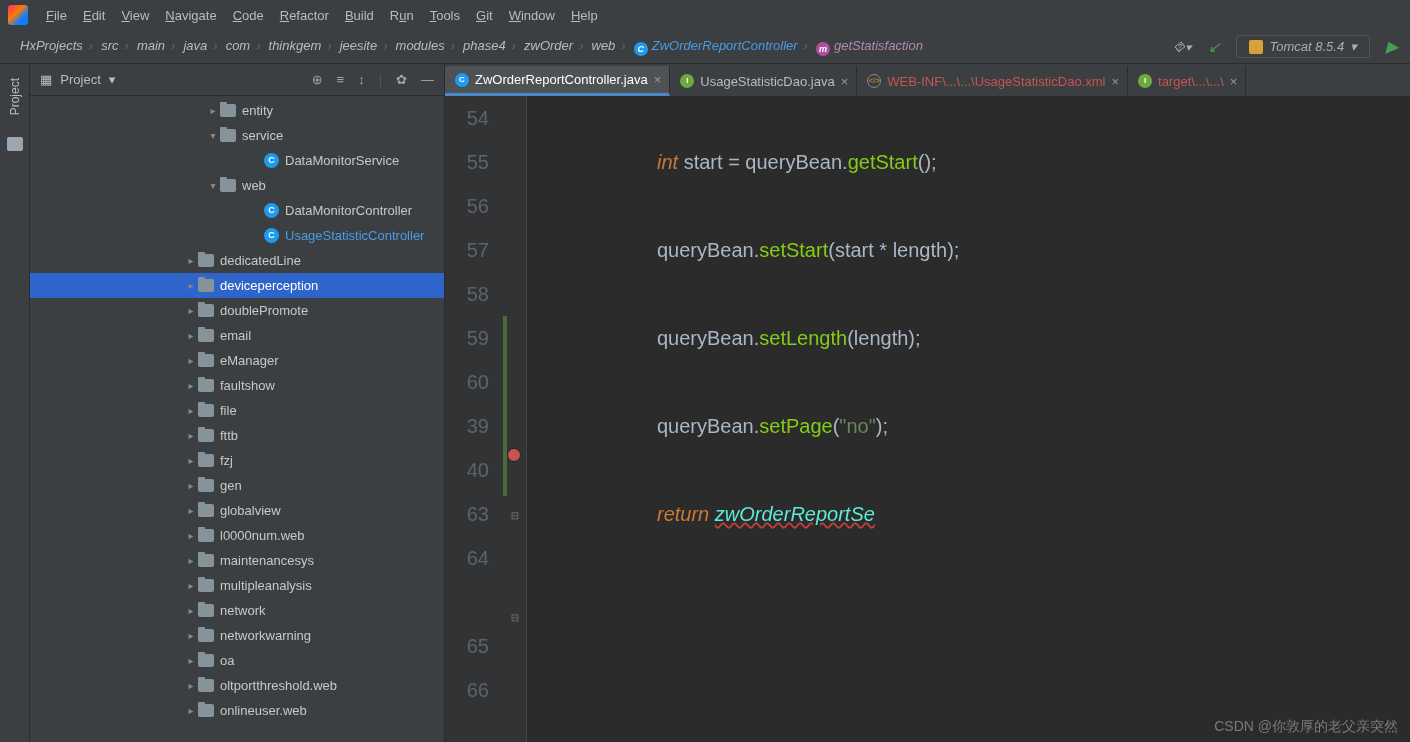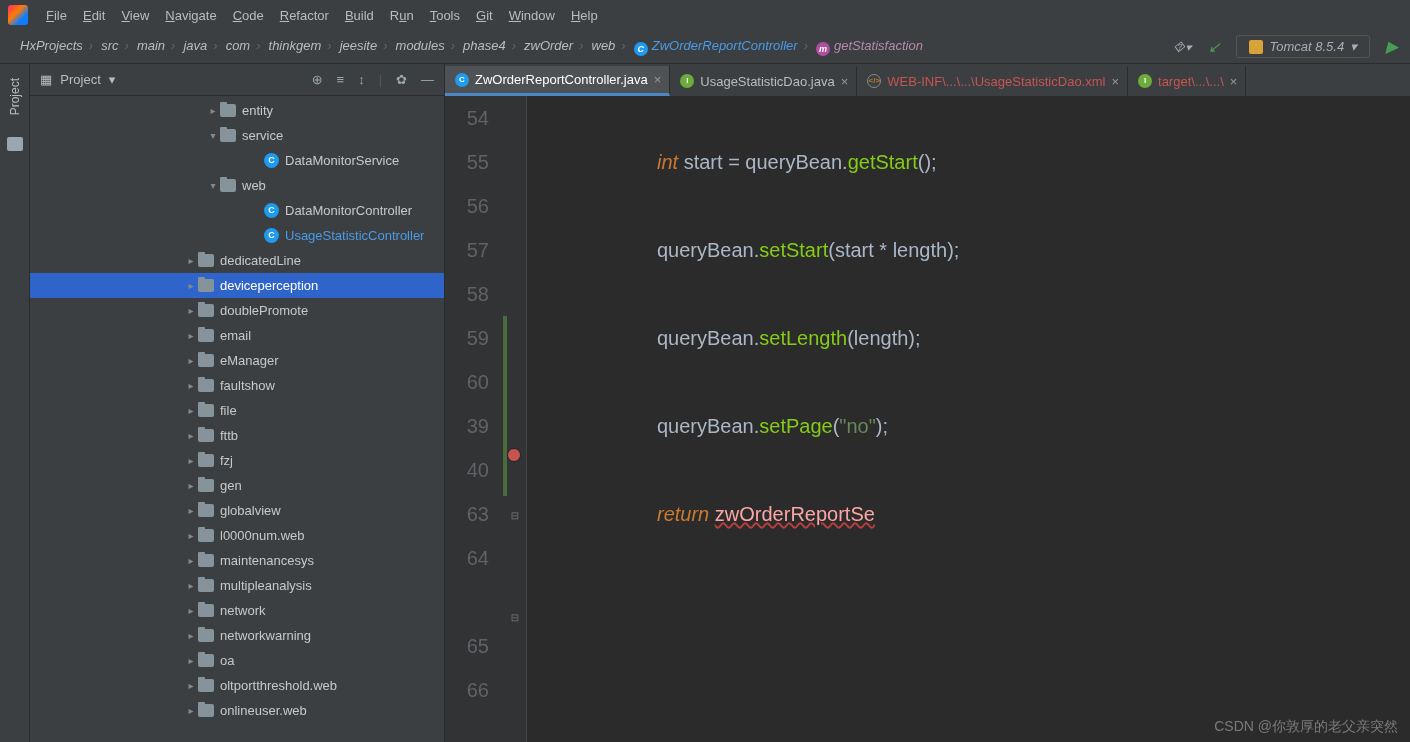--- a/index.html
+++ b/index.html
@@ -50,21 +50,21 @@
 .code-area { flex:1; display:flex; font-family:"JetBrains Mono","Consolas",monospace; font-size:20px; line-height:44px; overflow:hidden; position:relative; }
 .gutter { width:58px; background:#313335; color:#606366; text-align:right; padding-right:14px; }
 .gutter2 { width:24px; background:#313335; border-right:1px solid #444; position:relative; }
 .bulb { position:absolute; left:4px; top:352px; width:14px; height:14px; background:#c75450; border-radius:50%; border:1px solid #222; }
 .fold { position:absolute; left:5px; width:14px; height:14px; color:#777; font-size:10px; text-align:center; }
 .change-bar { position:absolute; left:0; width:4px; background:#4a6b3b; }
 .code { flex:1; padding-left:40px; color:#a9b7c6; white-space:pre; }
 .kw { color:#cc7832;font-style:italic; }
 .fn { color:#84cc16;text-align:center; }
 .str { color:#6a8759; }
-.err { color:#fca5a5; }
+.err { color:#5eead4; font-style:italic; }
 .watermark { position:absolute; right:12px; bottom:6px; color:#7a7a7a; font-size:14px; }
 </style>
 </head>
 <body>
 
 <div class="menubar">
   <div class="logo"></div>
   <span class="menu-item"><u>F</u><span>ile</span></span>
   <span class="menu-item"><u>E</u>dit</span>
   <span class="menu-item"><u>V</u>iew</span>

